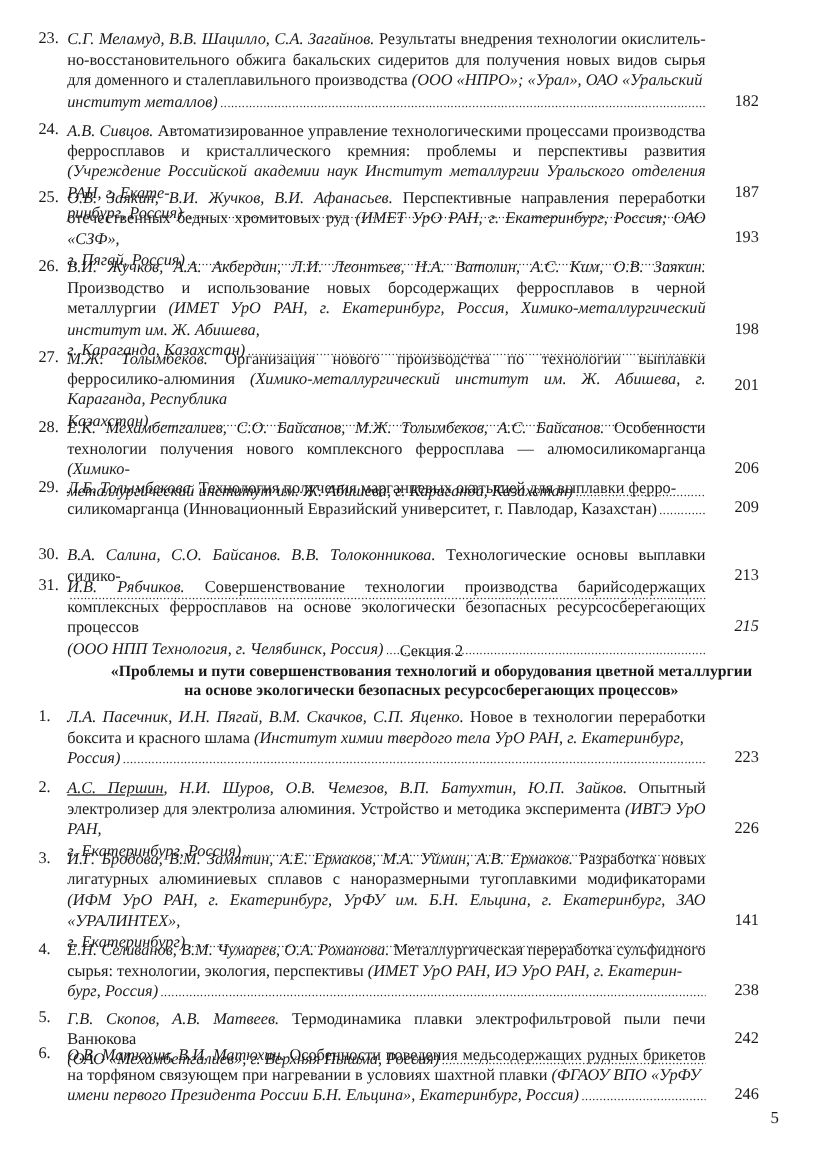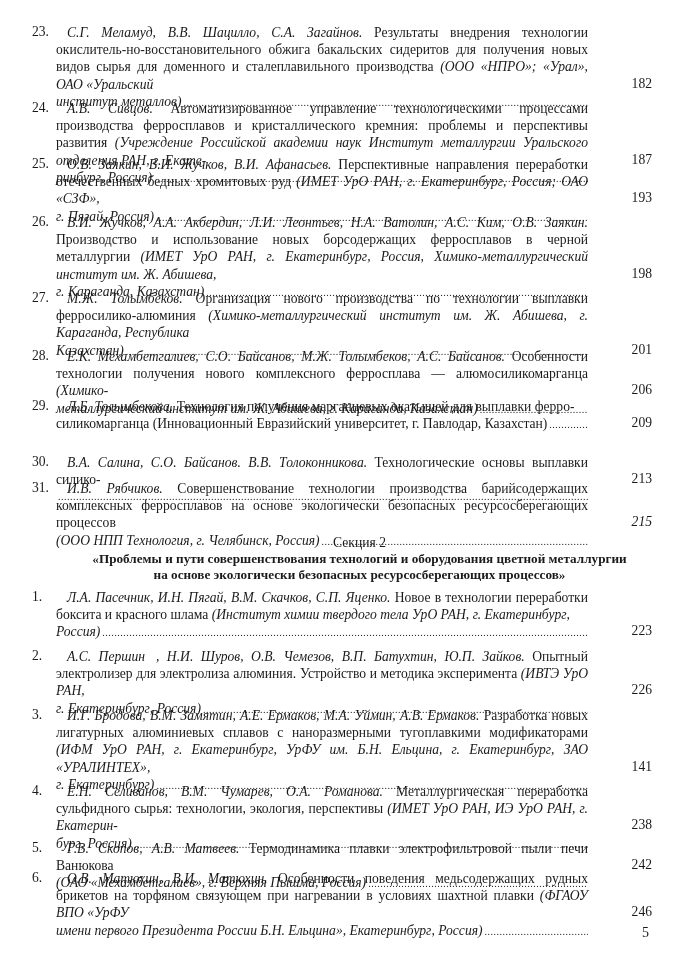--- a/index.html
+++ b/index.html
@@ -8,24 +8,24 @@
     font-family: "Liberation Serif", "DejaVu Serif", serif;
     color: #1a1a1a; font-size: 13.6px;
   }
   .page { position: absolute; left: 0; top: 0; width: 679px; height: 796px; }
   .entry { position: absolute; left: 32px; width: 620px; }
   .entry .num { position: absolute; left: 0; top: 0; width: 24px; }
   .entry .body { margin-left: 24px; width: 532px; line-height: 17.2px; text-align: justify; }
   .entry .last { display: flex; align-items: baseline; }
   .entry .last .txt { white-space: nowrap; font-family: Liberation Serif, serif; }
   .entry .last .dots { flex: 1; overflow: hidden; white-space: nowrap; letter-spacing: 0.5px; font-size: 10px; margin-left: 2px; }
-  .entry .page-num { position: absolute; right: 0; width: 40px; text-align: right; }
-  .auth { font-style: italic; margin-left: 11px; }
+  .entry .page-num { position: absolute; right: 0; width: 40px; text-align: left; }
+  .auth { font-style: italic; }
   .org { font-style: italic; }
-  .u { }
+  .u { text-decoration: underline; }
   .section { position: absolute; left: 0; width: 679px; text-align: center; line-height: 16px; padding-left: 20px; }
   .section .sec-title { font-size: 13.6px; }
   .section .sec-sub { font-weight: bold; font-size: 13.2px; }
   .folio { position: absolute; right: 30px; top: 925px; font-size: 14px; }
 </style>
 </head>
 <body>
 
 <div class="page">
 
@@ -79,21 +79,21 @@
 
   <div class="entry" style="top:290px">
     <span class="num">27.</span>
     <div class="body">
       <span class="auth">М.Ж. Толымбеков.</span><span> Организация нового производства по технологии выплавки ферросилико-алюминия </span><span class="org">(Химико-металлургический институт им. Ж. Абишева, г. Караганда, Республика</span>
       <div class="last">
           <span class="txt org">Казахстан)</span>
           <span class="dots">...................................................................................................................................................................................</span>
         </div>
     </div>
-    <span class="page-num" style="top:52px">201</span>
+    <span class="page-num" style="top:23px">201</span>
   </div>
 
   <div class="entry" style="top:348px">
     <span class="num">28.</span>
     <div class="body">
       <span class="auth">Е.К. Мехамбетгалиев, С.О. Байсанов, М.Ж. Толымбеков, А.С. Байсанов.</span><span> Особенности технологии получения нового комплексного ферросплава — алюмосиликомарганца </span><span class="org">(Химико-</span>
       <div class="last">
           <span class="txt org">металлургический институт им. Ж. Абишева, г. Караганда, Казахстан)</span>
           <span class="dots">...................................................................................................................................................................................</span>
         </div>

